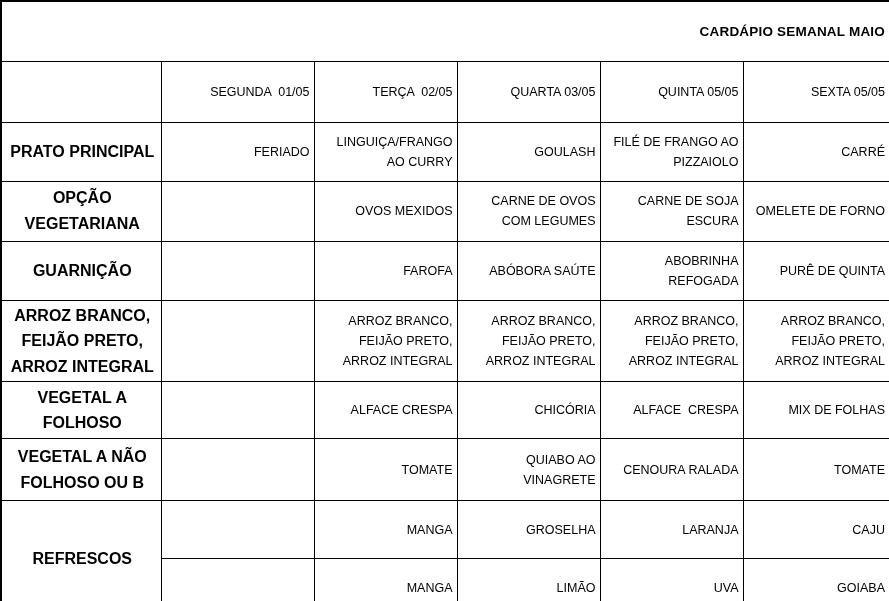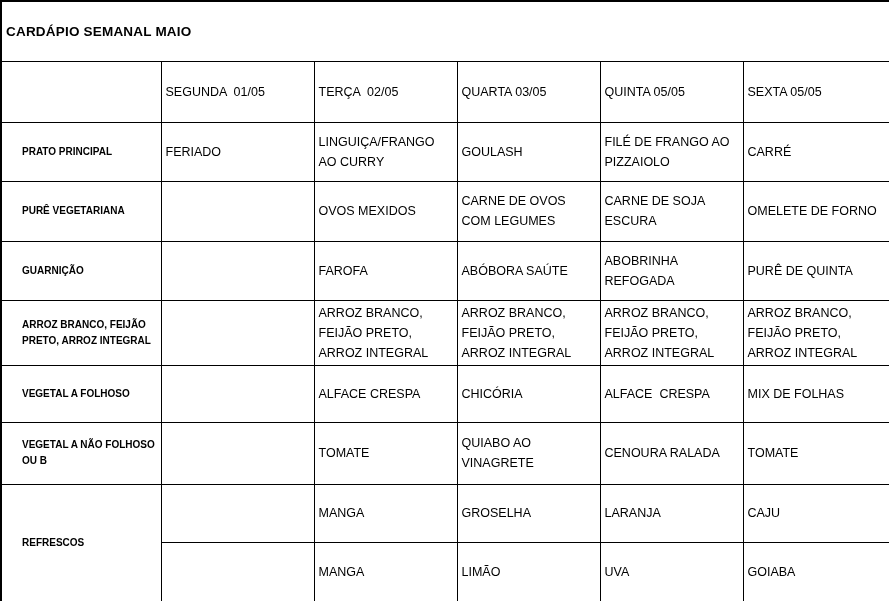--- a/index.html
+++ b/index.html
@@ -16,40 +16,40 @@
     width: 889px;
     height: 601px;
     font-family: "Liberation Sans", sans-serif;
     color: #000000;
     border: 2px solid #000000;
     border-bottom-width: 3px;
   }
   td, th {
     border: 1px solid #000000;
     vertical-align: middle;
-    text-align: left;
+    text-align: right;
     padding: 2px 4px;
     box-sizing: border-box;
     white-space: pre-wrap;
     overflow: hidden;
   }
   .title-cell {
     font-weight: bold;
     font-size: 13.5px;
     letter-spacing: 0.2px;
   }
   th.day-header {
     font-weight: normal;
     font-size: 12.5px;
   }
   td.row-label {
     font-weight: bold;
-    font-size: 10px;
-    text-align: left;
-    padding-left: 20px;
+    font-size: 16px;
+    text-align: center;
+    padding-left: 6px;
     line-height: 1.6;
   }
   td.menu-cell {
     font-size: 12.5px;
     line-height: 1.6;
   }
 </style>
 </head>
 <body>
 
@@ -81,21 +81,21 @@
     <tr style="height:59px">
       <td class="row-label">PRATO PRINCIPAL</td>
       <td class="menu-cell">FERIADO</td>
       <td class="menu-cell">LINGUIÇA/FRANGO AO CURRY</td>
       <td class="menu-cell">GOULASH</td>
       <td class="menu-cell">FILÉ DE FRANGO AO PIZZAIOLO</td>
       <td class="menu-cell">CARRÉ</td>
     </tr>
 
     <tr style="height:60px">
-      <td class="row-label">PURÊ VEGETARIANA</td>
+      <td class="row-label">OPÇÃO VEGETARIANA</td>
       <td class="menu-cell"></td>
       <td class="menu-cell">OVOS MEXIDOS</td>
       <td class="menu-cell">CARNE DE OVOS COM LEGUMES</td>
       <td class="menu-cell">CARNE DE SOJA ESCURA</td>
       <td class="menu-cell">OMELETE DE FORNO</td>
     </tr>
 
     <tr style="height:59px">
       <td class="row-label">GUARNIÇÃO</td>
       <td class="menu-cell"></td>

